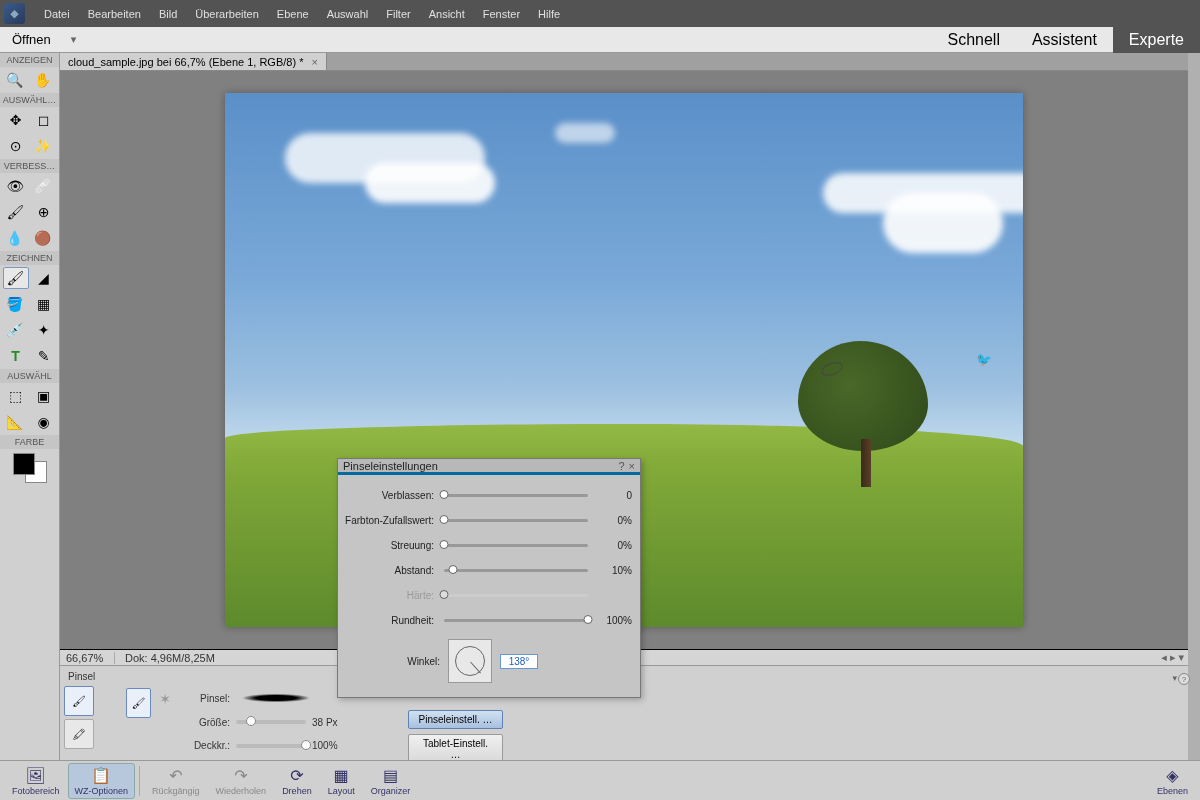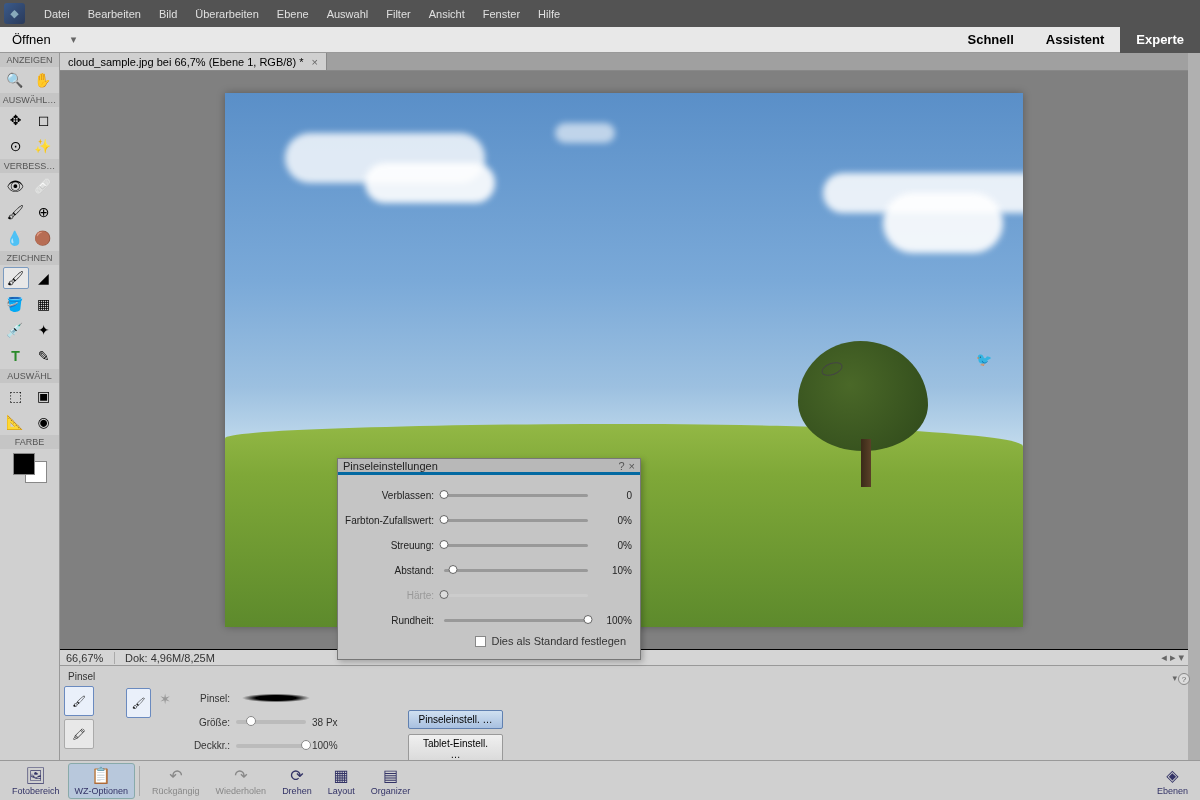--- a/index.html
+++ b/index.html
@@ -4,21 +4,21 @@
 <style>
 *{margin:0;padding:0;box-sizing:border-box;font-family:"Segoe UI",Tahoma,sans-serif;font-size:11px;user-select:none}
 body{width:1200px;height:800px;background:#808080;overflow:hidden;position:relative}
 .menubar{height:27px;background:#535353;display:flex;align-items:center;padding-left:4px;color:#e0e0e0}
 .app-icon{width:21px;height:21px;background:linear-gradient(135deg,#3a5a8a,#2a3a5a);border-radius:3px;margin-right:10px;display:flex;align-items:center;justify-content:center;color:#8ab}
 .menu-item{padding:0 9px;height:27px;display:flex;align-items:center;cursor:pointer}
 .modebar{height:26px;background:#e8e8e8;display:flex;align-items:center;border-bottom:1px solid #999}
 .open-btn{padding:0 12px;height:26px;display:flex;align-items:center;font-weight:normal;font-size:13px;cursor:pointer}
 .open-dd{padding:0 8px;color:#666;cursor:pointer}
 .mode-tabs{margin-left:auto;display:flex;height:26px}
-.mode-tab{padding:0 16px;display:flex;align-items:center;font-weight:bold;font-size:13px;cursor:pointer}
+.mode-tab{padding:0 16px;display:flex;align-items:center;font-weight:normal;font-size:16px;cursor:pointer}
 .mode-tab.active{background:#535353;color:#fff}
 .main{display:flex;height:calc(800px - 27px - 26px - 40px)}
 .toolbar{width:60px;background:#d0d0d0;border-right:1px solid #999;display:flex;flex-direction:column;align-items:center;overflow:hidden}
 .tb-section{font-size:9px;color:#555;text-align:center;width:100%;padding:2px 0;background:#c5c5c5}
 .tb-row{display:flex;gap:2px;padding:2px}
 .tb-tool{width:26px;height:22px;border:1px solid transparent;border-radius:2px;display:flex;align-items:center;justify-content:center;cursor:pointer;font-size:14px}
 .tb-tool.sel{background:#e8e8e8;border:1px solid #7a9abf}
 .swatch{width:34px;height:30px;position:relative;margin:4px auto}
 .sw-fg{position:absolute;width:22px;height:22px;background:#000;border:1px solid #888;top:0;left:0;z-index:2}
 .sw-bg{position:absolute;width:22px;height:22px;background:#fff;border:1px solid #888;bottom:0;right:0}
@@ -299,23 +299,28 @@
         </div>
       <span class="dlg-val"></span>
     </div>
     <div class="dlg-row">
       <span class="dlg-lbl">Rundheit:</span>
       <div class="dlg-slider">
           <div class="dlg-thumb" style="left:100%"></div>
         </div>
       <span class="dlg-val">100%</span>
     </div>
-    <div class="dlg-check">
-      <div class="chk"></div>
-      <span>Dies als Standard festlegen</span>
+    <div class="dlg-angle">
+      <span class="dlg-lbl" style="width:auto;margin-left:-64px;width:60px">Winkel:</span>
+      <div class="angle-circle">
+        <div class="angle-inner">
+            <div class="angle-line"></div>
+          </div>
+      </div>
+      <input class="angle-input" value="138°" style="">
     </div>
   </div>
 </div>
 
 <div class="footer">
   <div class="ft-item">
       <span class="ft-ico">🖼</span>
       <span class="ft-txt">Fotobereich</span>
     </div>
   <div class="ft-item selbox">

